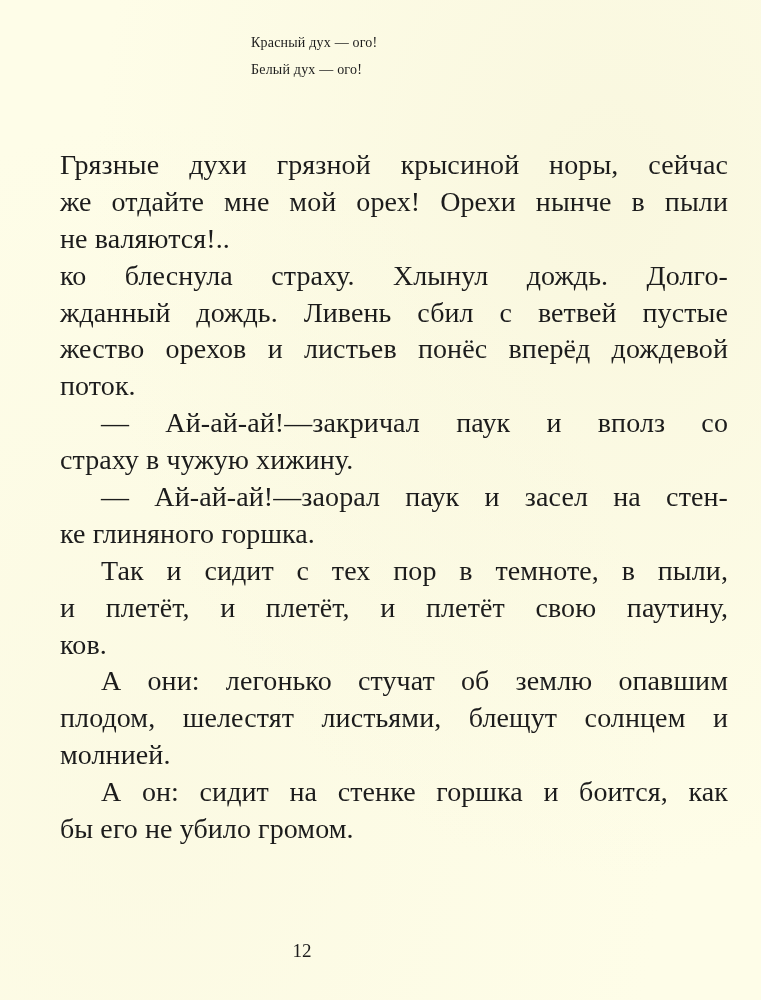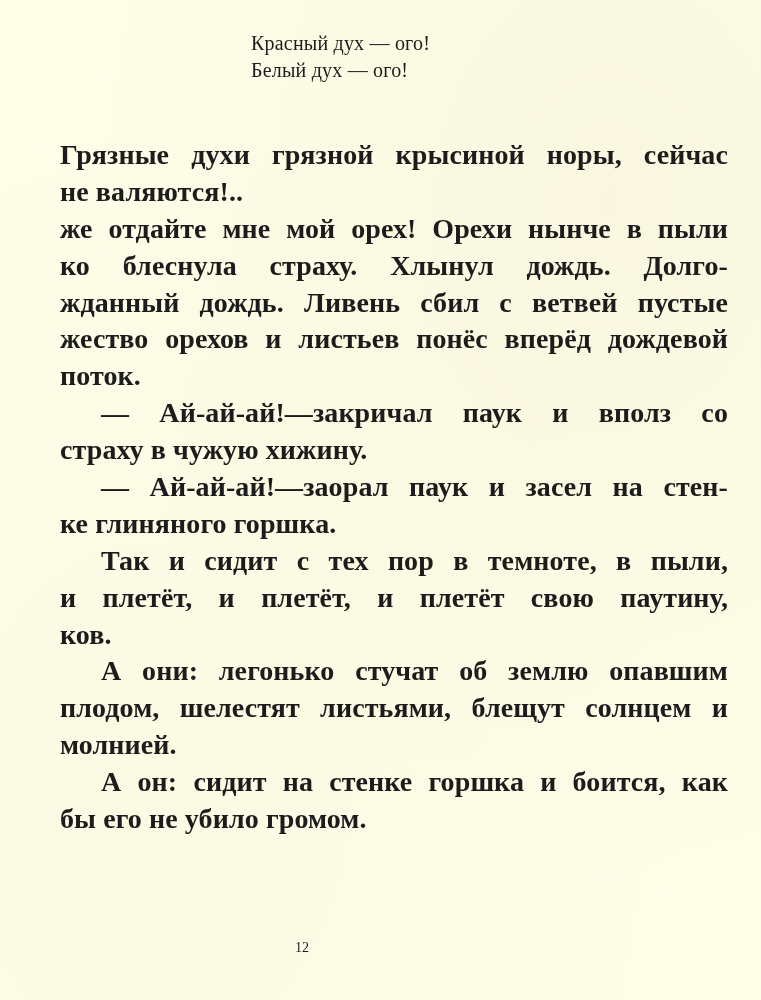--- a/index.html
+++ b/index.html
@@ -22,74 +22,73 @@
       height: 1000px;
       background:
         radial-gradient(ellipse at 80% 20%, rgba(240,236,205,0.35), rgba(0,0,0,0) 60%),
         radial-gradient(ellipse at 20% 80%, rgba(245,242,215,0.3), rgba(0,0,0,0) 60%),
         #fefde8;
     }
     .poem {
       position: absolute;
       left: 251px;
       top: 30px;
-      font-size: 20px;
+      font-size: 14px;
       line-height: 26.5px;
       letter-spacing: 0.2px;
     }
     .poem-line {
       display: block;
       white-space: nowrap;
     }
     .body-text {
       position: absolute;
       left: 60px;
-      top: 137px;
+      top: 147px;
       width: 668px;
       font-size: 28px;
       line-height: 36.9px;
       letter-spacing: 0.1px;
-      font-weight: bold;
     }
     .line {
       display: block;
       white-space: nowrap;
       text-align: justify;
       text-align-last: justify;
       height: 36.9px;
     }
     .line.last {
       text-align-last: left;
     }
     .line.indent {
       padding-left: 41px;
     }
     .page-number {
       position: absolute;
       left: 0;
       width: 604px;
       top: 940px;
       text-align: center;
-      font-size: 14px;
+      font-size: 19px;
     }
   </style>
 </head>
 <body>
 
 <div class="page">
 
   <div class="poem">
     <span class="poem-line">Красный дух — ого!</span>
     <span class="poem-line">Белый дух — ого!</span>
   </div>
 
   <div class="body-text" id="body-text">
       <span class="line">Грязные духи грязной крысиной норы, сейчас</span>
+      <span class="line">же отдайте мне мой орех! Орехи нынче в пыли</span>
       <span class="line last">не валяются!..</span>
-      <span class="line">же отдайте мне мой орех! Орехи нынче в пыли</span>
       <span class="line">ко блеснула страху. Хлынул дождь. Долго-</span>
       <span class="line">жданный дождь. Ливень сбил с ветвей пустые</span>
       <span class="line">жество орехов и листьев понёс вперёд дождевой</span>
       <span class="line last">поток.</span>
       <span class="line indent">— Ай-ай-ай!—закричал паук и вполз со</span>
       <span class="line last">страху в чужую хижину.</span>
       <span class="line indent">— Ай-ай-ай!—заорал паук и засел на стен-</span>
       <span class="line last">ке глиняного горшка.</span>
       <span class="line indent">Так и сидит с тех пор в темноте, в пыли,</span>
       <span class="line">и плетёт, и плетёт, и плетёт свою паутину,</span>

